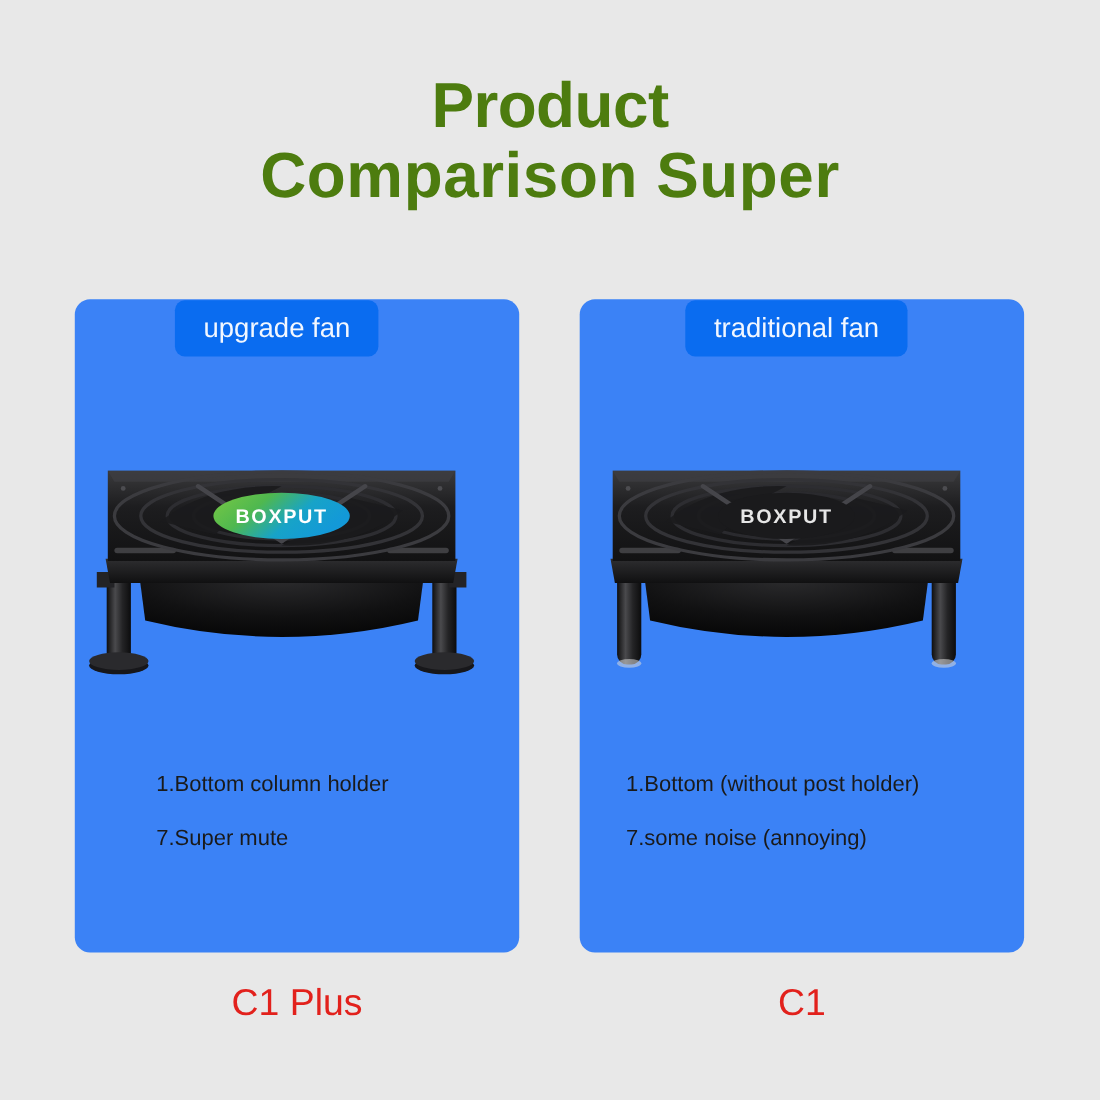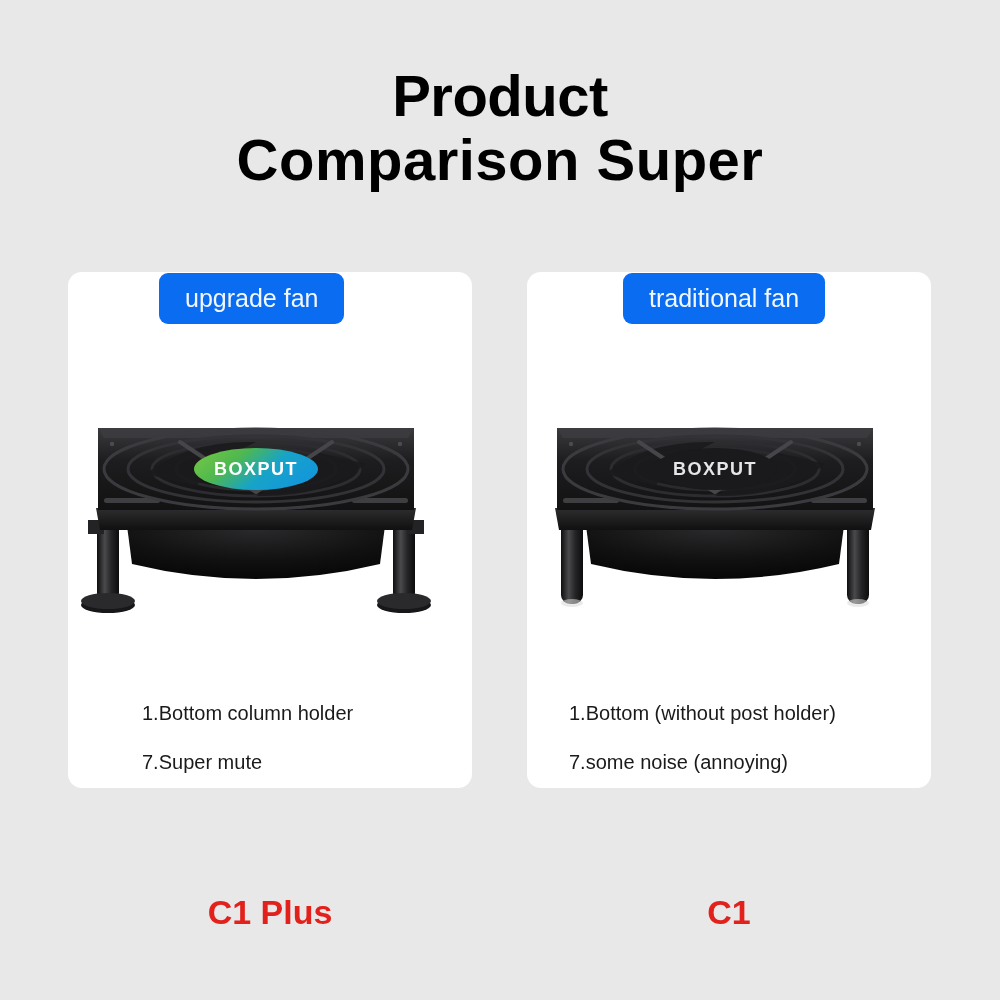--- a/index.html
+++ b/index.html
@@ -15,21 +15,21 @@
     position: relative;
   }
 
   
   .title-block {
     position: absolute;
     left: 0;
     top: 64px;
     width: 1000px;
     text-align: center;
-    color: #000000;
+    color: #4d7c0f;
     font-weight: bold;
     letter-spacing: -0.5px;
   }
   .title-line1 {
     font-size: 58px;
     line-height: 64px;
   }
   .title-line2 {
     font-size: 58px;
     line-height: 64px;
@@ -41,22 +41,22 @@
     position: absolute;
     left: 68px;
     top: 272px;
     width: 870px;
     height: 594px;
   }
   .card {
     position: absolute;
     top: 0;
     width: 404px;
-    height: 516px;
-    background: #ffffff;
+    height: 594px;
+    background: #3b82f6;
     border-radius: 14px;
   }
   .card-left  { left: 0; }
   .card-right { left: 459px; }
 
   
   .badge {
     position: absolute;
     top: 1px;
     height: 51px;
@@ -107,21 +107,21 @@
     width: 870px;
     height: 50px;
   }
   .model-label {
     position: absolute;
     top: 0;
     width: 404px;
     text-align: center;
     color: #e2211c;
     font-size: 34px;
-    font-weight: bold;
+    font-weight: normal;
     line-height: 44px;
   }
   .model-left  { left: 0; }
   .model-right { left: 459px; }
 </style>
 </head>
 <body>
 
 <div class="title-block">
   <div class="title-line1">Product</div>

